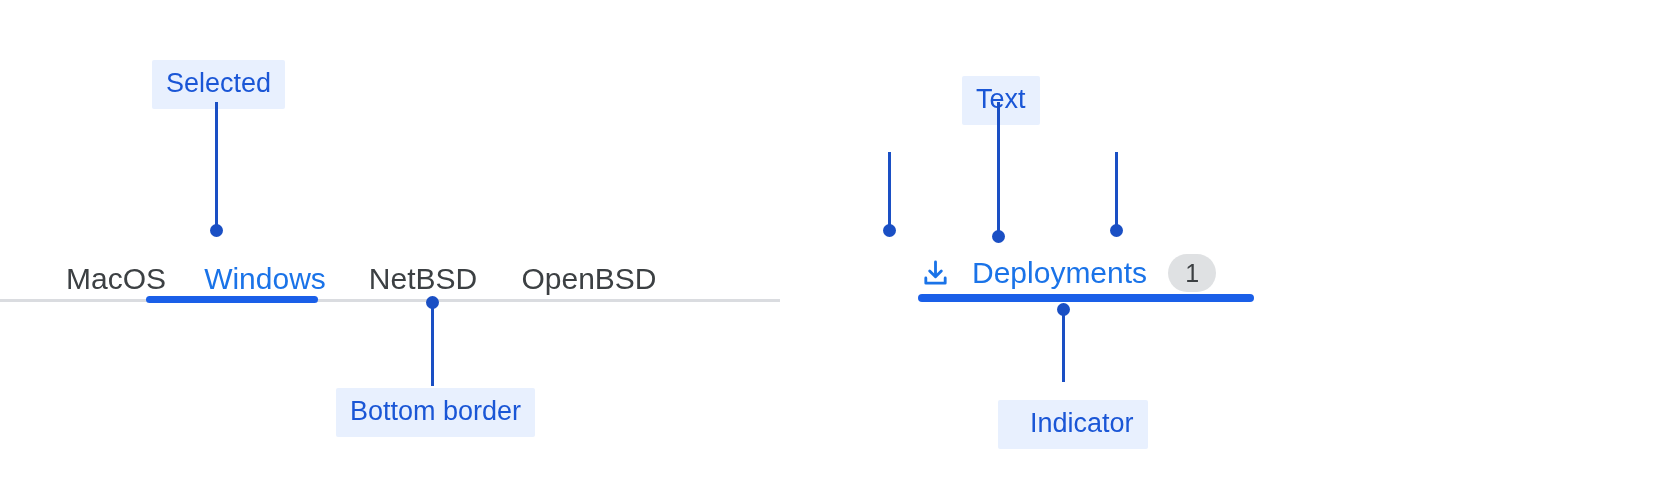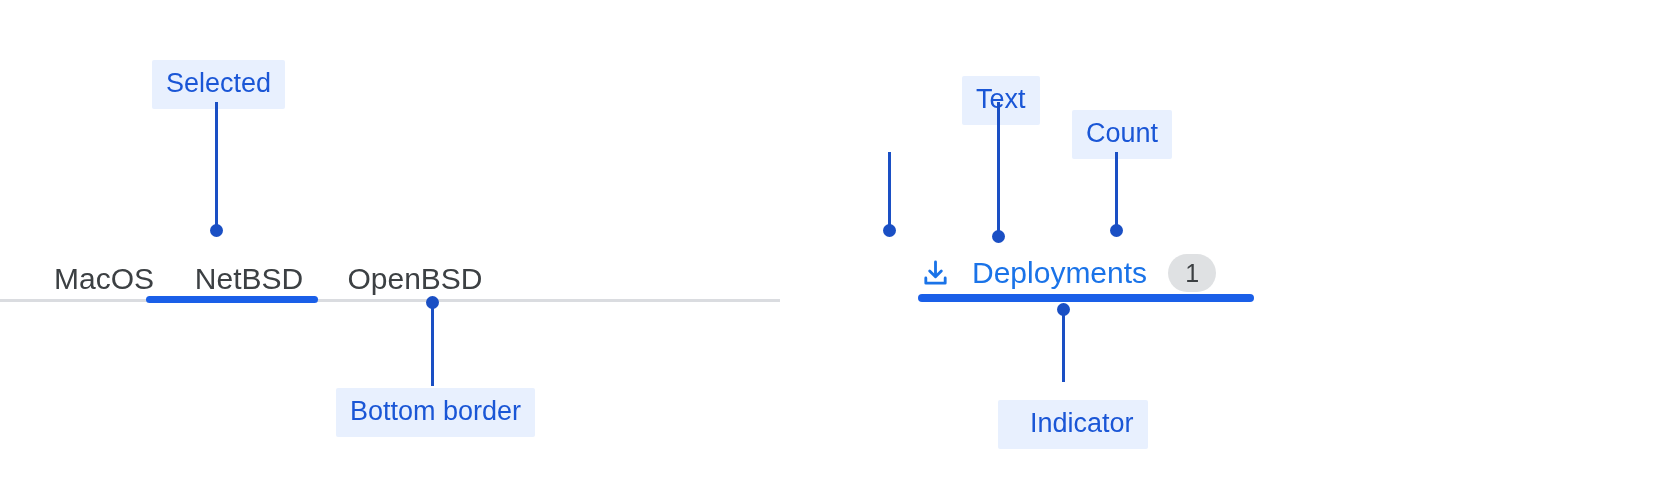--- a/index.html
+++ b/index.html
@@ -41,21 +41,21 @@
     position: absolute;
     width: 13px;
     height: 13px;
     border-radius: 50%;
     background: #1a4fc4;
   }
 
   
   #left-tabbar {
     position: absolute;
-    left: 0;
+    left: 12px;
     top: 248px;
     width: 780px;
     padding-left: 36px;
   }
   .tabrow {
     display: flex;
     align-items: flex-end;
     height: 52px;
   }
   .tab-item {
@@ -137,20 +137,23 @@
 
   <div class="callout-label" id="lbl-selected" style="left:152px; top:60px;">Selected</div>
   <div class="callout-line" style="left:215px; top:102px; height:128px;"></div>
   <div class="callout-dot" style="left:210px; top:224px;"></div>
 
   <div id="left-tabbar">
     <div class="tabrow">
       <div class="tab-item" style="width:136px; text-align:center;">
         <span>MacOS</span>
       </div>
+      <div class="tab-item selected" style="width:162px; text-align:center;">
+        <span>Windows</span>
+      </div>
       <div class="tab-item" style="width:154px; text-align:center;">
         <span>NetBSD</span>
       </div>
       <div class="tab-item" style="width:178px; text-align:center;">
         <span>OpenBSD</span>
       </div>
     </div>
   </div>
 
   <div id="left-divider"></div>
@@ -160,21 +163,20 @@
   <div class="callout-line" style="left:431px; top:304px; height:82px;"></div>
   <div class="callout-label" style="left:336px; top:388px;">Bottom border</div>
 
   <div class="callout-line" style="left:888px; top:152px; height:78px;"></div>
   <div class="callout-dot" style="left:883px; top:224px;"></div>
 
   <div class="callout-label" style="left:962px; top:76px;">Text</div>
   <div class="callout-line" style="left:997px; top:102px; height:134px;"></div>
   <div class="callout-dot" style="left:992px; top:230px;"></div>
 
-  <div class="callout-label" style="left:1072px; top:110px;">Count</div>
   <div class="callout-line" style="left:1115px; top:152px; height:78px;"></div>
   <div class="callout-dot" style="left:1110px; top:224px;"></div>
 
   <div id="right-tab">
     <div class="right-tab-inner">
       <span class="dl-icon-wrap">
         <svg class="dl-icon" viewBox="0 0 24 24" fill="none" stroke="#1a73e8" stroke-width="2.2" stroke-linecap="round" stroke-linejoin="round">
           <path d="M12 3 L12 14"></path>
           <path d="M7.5 10 L12 14.5 L16.5 10"></path>
           <path d="M4.5 15.5 L4.5 19.5 L19.5 19.5 L19.5 15.5"></path>

